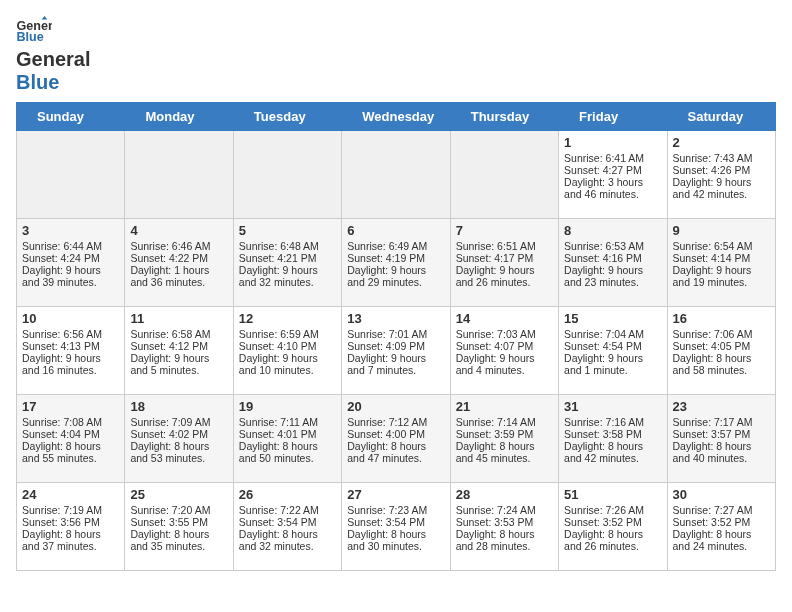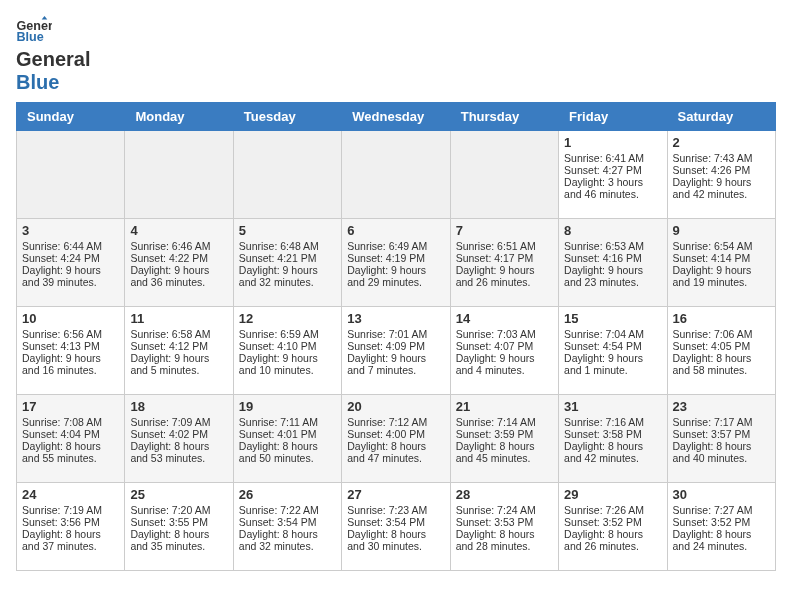--- a/index.html
+++ b/index.html
@@ -47,21 +47,21 @@
     table {
       width: 100%;
       border-collapse: collapse;
       table-layout: fixed;
     }
     thead th {
       background-color: #3a7cc1;
       color: #fff;
       font-size: 13px;
       font-weight: bold;
-      padding: 6px 10px;
+      padding: 6px 20px;
       text-align: left;
       border: 1px solid #3a7cc1;
     }
     tbody td {
       border: 1px solid #ccc;
       vertical-align: top;
       padding: 4px 5px;
       font-size: 10.5px;
       color: #333;
       height: 88px;
@@ -141,21 +141,21 @@
         <td>
           <span class="day-num">3</span>
           <div>Sunrise: 6:44 AM</div>
           <div>Sunset: 4:24 PM</div>
           <div>Daylight: 9 hours and 39 minutes.</div>
         </td>
         <td>
           <span class="day-num">4</span>
           <div>Sunrise: 6:46 AM</div>
           <div>Sunset: 4:22 PM</div>
-          <div>Daylight: 9 hours and 36 minutes.</div>
+          <div>Daylight: 1 hours and 36 minutes.</div>
         </td>
         <td>
           <span class="day-num">5</span>
           <div>Sunrise: 6:48 AM</div>
           <div>Sunset: 4:21 PM</div>
           <div>Daylight: 9 hours and 32 minutes.</div>
         </td>
         <td>
           <span class="day-num">6</span>
           <div>Sunrise: 6:49 AM</div>
@@ -294,21 +294,21 @@
           <div>Sunset: 3:54 PM</div>
           <div>Daylight: 8 hours and 30 minutes.</div>
         </td>
         <td>
           <span class="day-num">28</span>
           <div>Sunrise: 7:24 AM</div>
           <div>Sunset: 3:53 PM</div>
           <div>Daylight: 8 hours and 28 minutes.</div>
         </td>
         <td>
-          <span class="day-num">29</span>
+          <span class="day-num">51</span>
           <div>Sunrise: 7:26 AM</div>
           <div>Sunset: 3:52 PM</div>
           <div>Daylight: 8 hours and 26 minutes.</div>
         </td>
         <td>
           <span class="day-num">30</span>
           <div>Sunrise: 7:27 AM</div>
           <div>Sunset: 3:52 PM</div>
           <div>Daylight: 8 hours and 24 minutes.</div>
         </td>

